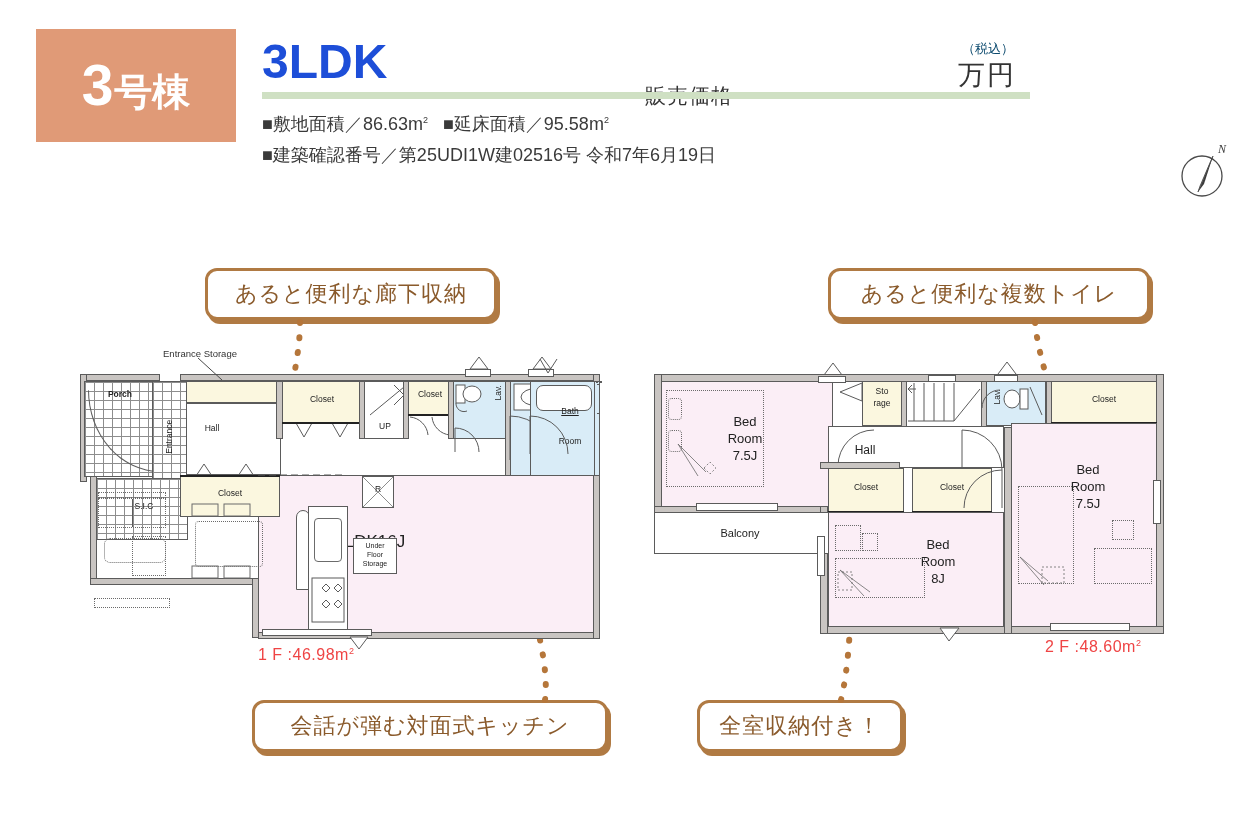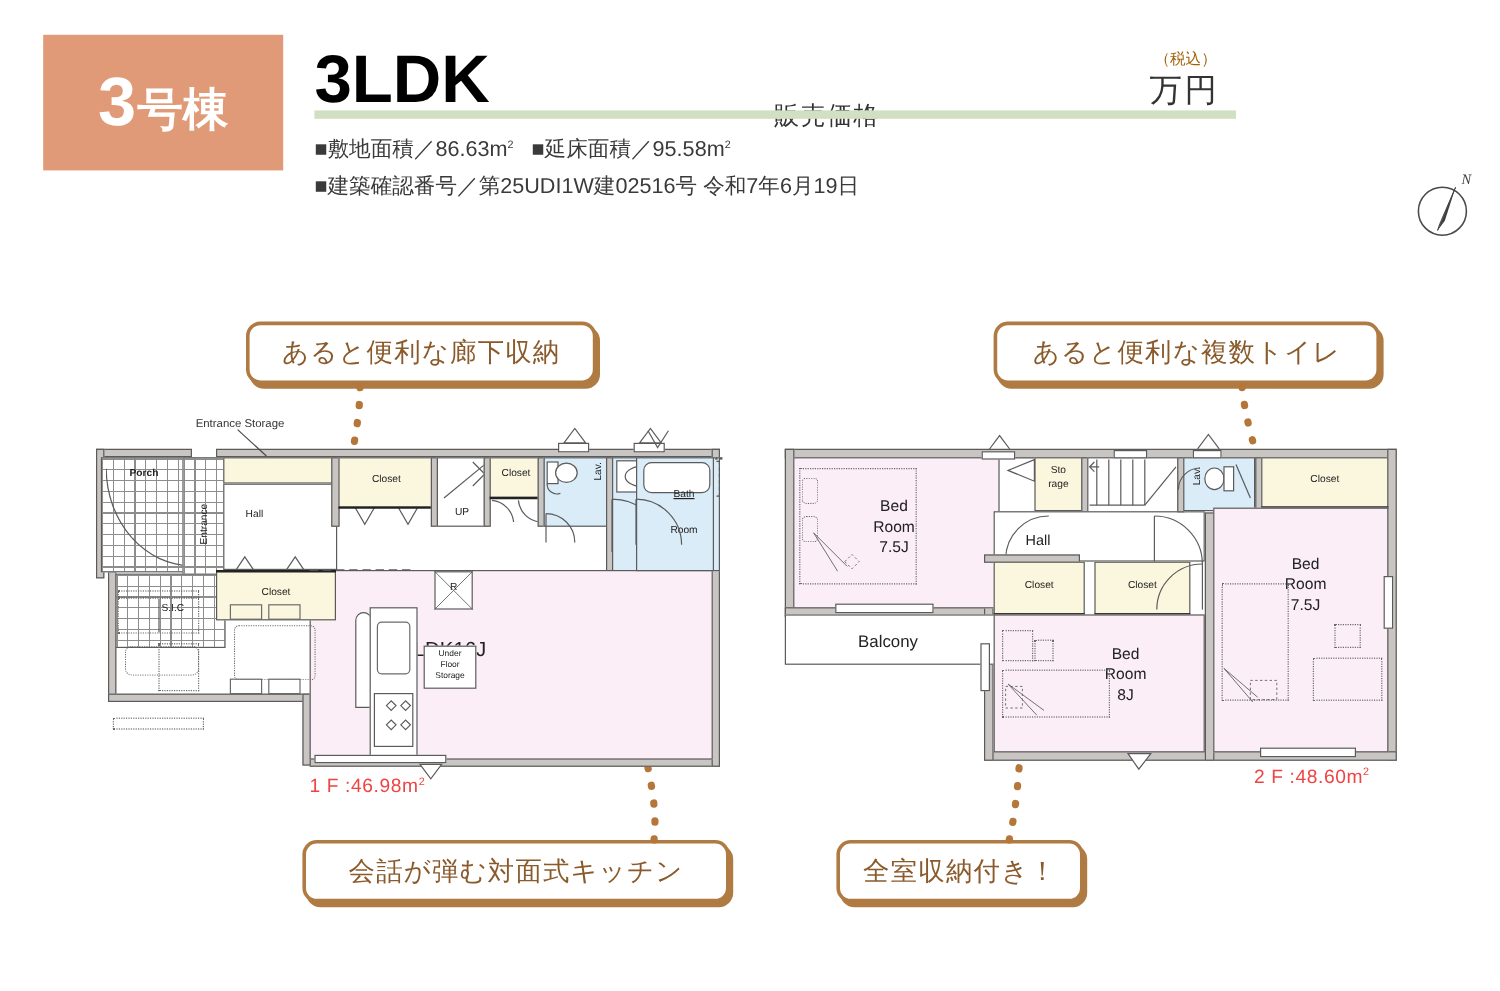--- a/index.html
+++ b/index.html
@@ -21,28 +21,28 @@
     color:#fff;font-weight:bold;font-size:57px;line-height:1;
     letter-spacing:-1px;
   }
   #bldg-badge .bsuf{
     color:#fff;font-weight:bold;font-size:38px;line-height:1;
     letter-spacing:0px;margin-left:2px;position:relative;top:6px;
   }
 
   #plan-type{
     left:262px;top:38px;
-    font-size:56px;font-weight:bold;color:#000000;letter-spacing:0px;
+    font-size:48px;font-weight:bold;color:#1d4ed8;letter-spacing:0px;
     line-height:1;
   }
   #price-label{
     left:645px;top:60px;font-size:21px;color:#333;letter-spacing:1px;margin-top:22px;
   }
   #tax-note{
-    left:962px;top:40px;font-size:13px;color:#a16207;letter-spacing:0px;
+    left:962px;top:40px;font-size:13px;color:#0c4a6e;letter-spacing:0px;
   }
   #price-unit{
     left:958px;top:57px;font-size:27px;color:#333;letter-spacing:2px;
   }
   #green-rule{
     left:262px;top:92px;width:768px;height:7px;background:#cfe0c3;
   }
   #spec-line1{left:262px;top:112px;font-size:18px;color:#3a3a3a;letter-spacing:0px;}
   #spec-line2{left:262px;top:143px;font-size:18px;color:#3a3a3a;letter-spacing:0px;}
   .sup{font-size:9px;vertical-align:super;}
@@ -343,21 +343,21 @@
     <path d="M2 2 L30 30 M2 2 L22 34" stroke="#6b6b6b" stroke-width="0.8" fill="none"></path>
     <path d="M28 26 l6 -6 6 6 -6 6 z" fill="none" stroke="#6b6b6b" stroke-width="0.8" stroke-dasharray="2 2"></path>
   </svg>
   <div class="hatch" style="left:46px;top:133px;width:82px;height:8px;"></div>
   <div class="hatch" style="left:168px;top:6px;width:28px;height:7px;"></div>
   <svg class="abs" style="left:172px;top:-8px;width:22px;height:14px;">
     <path d="M2 13 L11 1 L20 13" fill="none" stroke="#5b5b5b" stroke-width="1"></path>
   </svg>
 
   <div class="room r-white" style="left:4px;top:142px;width:176px;height:42px;"></div>
-  <div class="lbl lbl-sm" style="left:40px;top:157px;width:100px;font-size:14px;">Balcony</div>
+  <div class="lbl lbl-sm" style="left:40px;top:157px;width:100px;font-size:11px;">Balcony</div>
 
   <div class="room r-cream" style="left:212px;top:11px;width:40px;height:45px;"></div>
   <div class="lbl lbl-sm" style="left:212px;top:17px;width:40px;">Sto</div>
   <div class="lbl lbl-sm" style="left:212px;top:29px;width:40px;">rage</div>
   <svg class="abs" style="left:188px;top:12px;width:26px;height:22px;">
     <path d="M24 1 L2 10 L24 19 Z" fill="#fff" stroke="#5b5b5b" stroke-width="1"></path>
   </svg>
   <div class="wall" style="left:251px;top:11px;width:6px;height:46px;"></div>
 
   <div class="room r-white" style="left:256px;top:11px;width:76px;height:48px;"></div>

